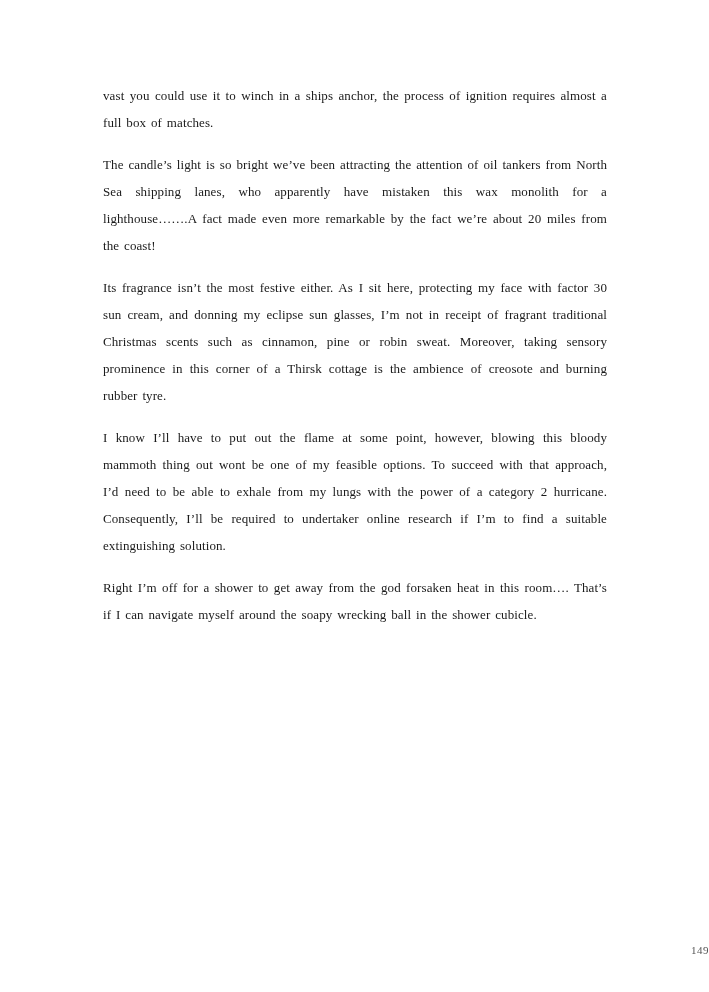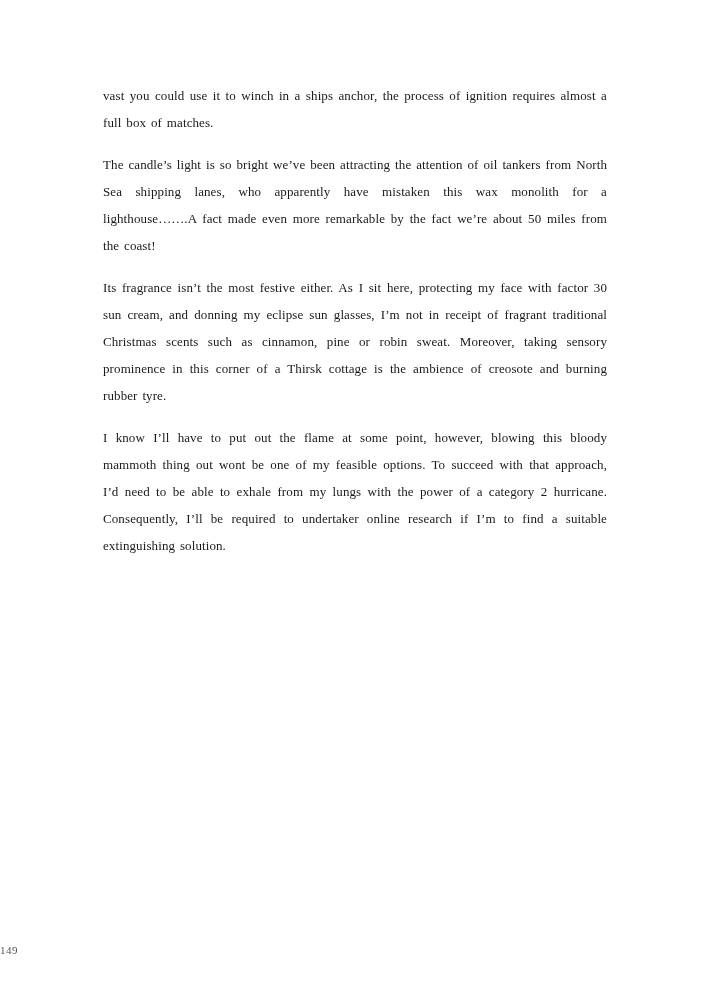--- a/index.html
+++ b/index.html
@@ -30,30 +30,31 @@
     text-align: justify;
     text-justify: inter-word;
     letter-spacing: 0.1px;
     word-spacing: 1.5px;
   }
   .page-number {
     position: absolute;
     bottom: 36px;
     left: 0;
     width: 100%;
-    text-align: left;
+    text-align: right;
     font-size: 11px;
     color: #555555;
     letter-spacing: 0.5px;
   }
 </style>
 </head>
 <body>
 
 <div class="page">
   <div class="text-block">
     <p>vast you could use it to winch in a ships anchor, the process of ignition requires almost a full box of matches.</p>
-    <p>The candle’s light is so bright we’ve been attracting the attention of oil tankers from North Sea shipping lanes, who apparently have mistaken this wax monolith for a lighthouse…….A fact made even more remarkable by the fact we’re about 50 miles from the coast!</p>
+    <p>The candle’s light is so bright we’ve been attracting the attention of oil tankers from North Sea shipping lanes, who apparently have mistaken this wax monolith for a lighthouse…….A fact made even more remarkable by the fact we’re about 20 miles from the coast!</p>
     <p>Its fragrance isn’t the most festive either. As I sit here, protecting my face with factor 30 sun cream, and donning my eclipse sun glasses, I’m not in receipt of fragrant traditional Christmas scents such as cinnamon, pine or robin sweat. Moreover, taking sensory prominence in this corner of a Thirsk cottage is the ambience of creosote and burning rubber tyre.</p>
     <p>I know I’ll have to put out the flame at some point, however, blowing this bloody mammoth thing out wont be one of my feasible options. To succeed with that approach, I’d need to be able to exhale from my lungs with the power of a category 2 hurricane. Consequently, I’ll be required to undertaker online research if I’m to find a suitable extinguishing solution.</p>
+    <p>Right I’m off for a shower to get away from the god forsaken heat in this room…. That’s if I can navigate myself around the soapy wrecking ball in the shower cubicle.</p>
   </div>
   <div class="page-number">149</div>
 </div>
 
 </body></html>

